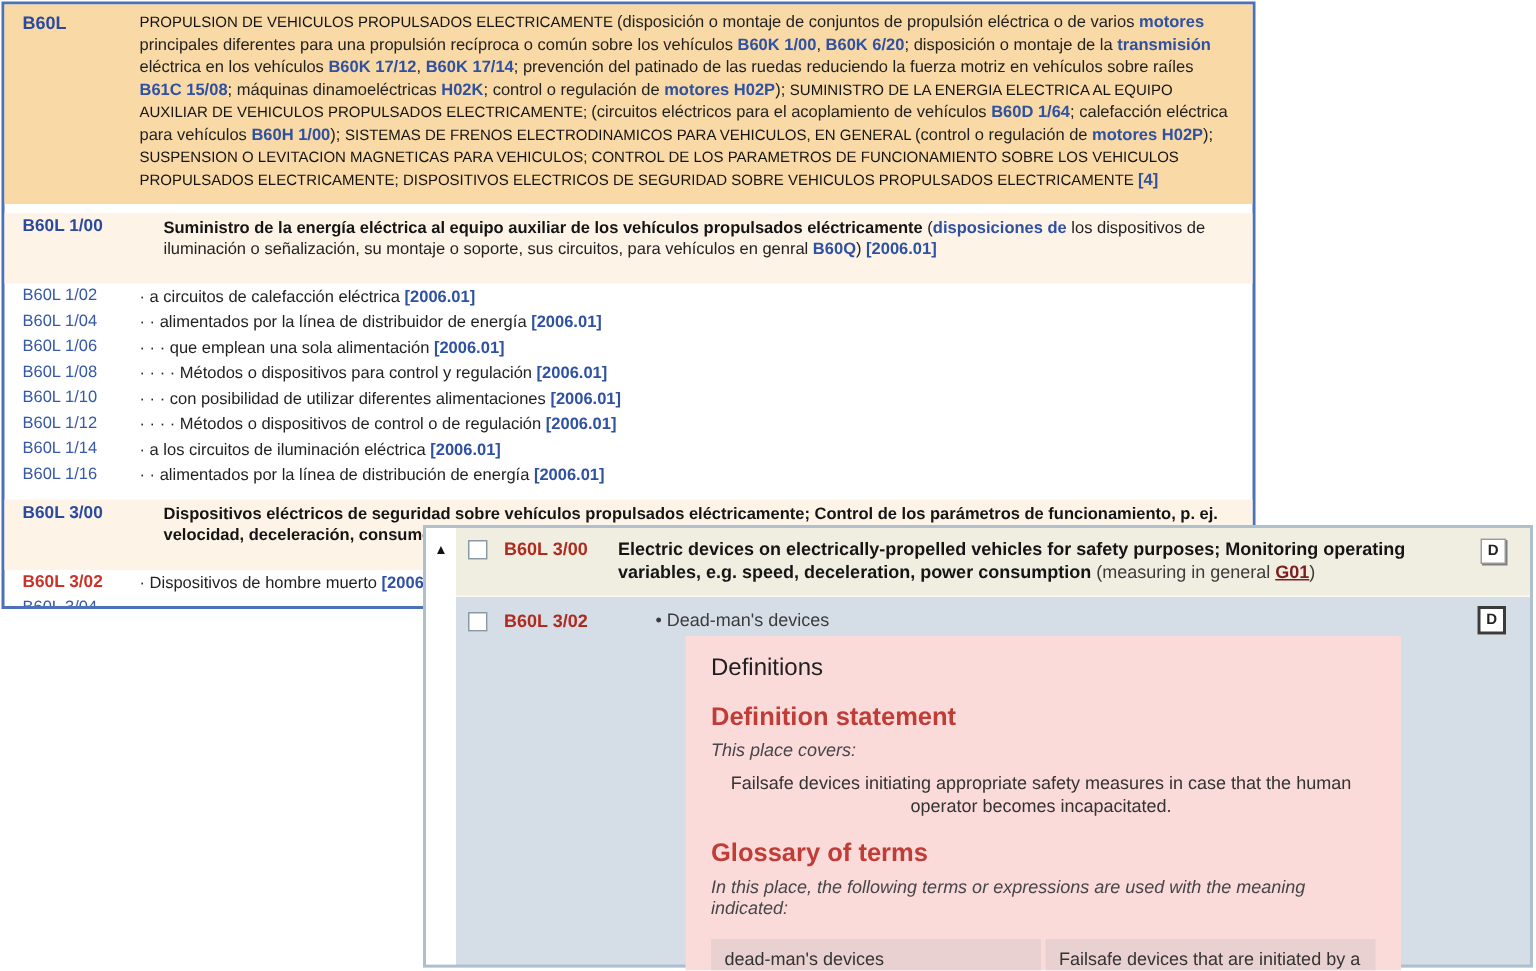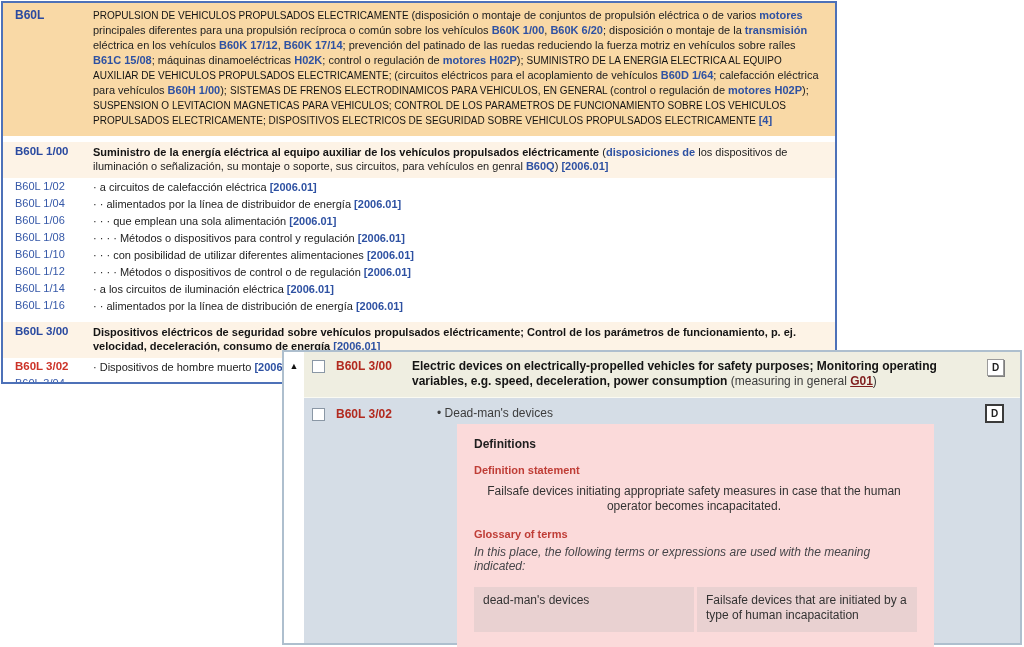--- a/index.html
+++ b/index.html
@@ -9,21 +9,21 @@
   
   .top-panel{position:absolute;left:1px;top:1px;width:836px;box-sizing:border-box;
     border:2px solid #4d71b8;background:#fff;}
   .hdr-row{display:flex;background:#f9d9a6;padding:5px 0 8px;}
   .hdr-row .codecol{flex:none;width:78px;padding-left:12px;font-size:12px;font-weight:bold;color:#2a4aa0;}
   .hdr-row .desc{flex:1;padding-right:10px;font-size:11px;line-height:15px;color:#222;}
   .gap6{height:6px;} .gap8{height:8px;}
   .row{display:flex;padding:1.5px 0;}
   .row .codecol{flex:none;width:78px;padding-left:12px;font-size:11px;color:#3558a8;}
   .row .desc{flex:1;padding-right:8px;font-size:11px;line-height:14px;color:#222;}
-  .row.hl{background:#fdf3e6;padding:3px 0 5px;}
+  .row.hl{background:#fdf3e6;padding:3px 0 16px;gap:16px;}
   .row .codecol.navy{font-weight:bold;color:#2a4aa0;font-size:11.5px;}
   .row .codecol.red{font-weight:bold;color:#cc3328;font-size:11.5px;}
   .row-partial{height:4px;overflow:hidden;}
   .seg-caps{font-weight:normal;font-size:10px;color:#141414;}
   .seg-b{font-weight:bold;color:#141414;}
   .seg-ref{color:#2e51a2;font-weight:bold;cursor:pointer;}
   .seg-redlink{color:#7f1d1d;font-weight:bold;text-decoration:underline;cursor:pointer;}
   .seg-plain{color:#3c3c3c;}
 
   
@@ -39,22 +39,22 @@
   .bp-code{flex:none;width:76px;margin-left:11px;font-size:12px;font-weight:bold;color:#b22a1f;cursor:pointer;}
   .bp-title{width:552px;font-size:12px;line-height:15px;color:#3c3c3c;}
   .bp-sub-text{width:552px;font-size:12px;line-height:15px;color:#3c3c3c;padding-left:25px;box-sizing:border-box;}
   .d-btn{flex:none;margin-left:auto;margin-right:16px;width:17px;height:17px;padding:0;
     background:#fff;border:1px solid #9b9b9b;box-shadow:1px 1px 0 #7e7e7e;
     font-family:"Liberation Sans",sans-serif;font-size:10px;font-weight:bold;color:#222;
     line-height:15px;text-align:center;cursor:pointer;}
   .d-btn.pressed{border:2px solid #3b3b3b;box-shadow:none;width:19px;height:19px;}
   .def-box{position:absolute;left:173px;top:72px;width:477px;box-sizing:border-box;
     background:#fbdada;padding:13px 17px 20px;}
-  .def-title{font-size:12px;font-weight:bold;color:#1f1f1f;margin-bottom:13px;}
-  .def-h{font-size:11px;font-weight:bold;color:#bf3d36;margin:0 0 5px;}
+  .def-title{font-size:16px;font-weight:normal;color:#1f1f1f;margin-bottom:13px;}
+  .def-h{font-size:17px;font-weight:bold;color:#bf3d36;margin:0 0 5px;}
   .def-i{font-size:12px;font-style:italic;color:#46464a;margin-bottom:6px;}
   .def-p{font-size:12px;line-height:15px;color:#333;margin:8px 0 14px;max-width:440px;text-align:center;}
   .gloss-table{display:flex;gap:3px;margin-top:14px;}
   .gloss-cell{flex:1;background:#e9d1d1;padding:6px 9px 9px;font-size:12px;line-height:15px;color:#333;}
 </style>
 </head>
 <body>
 
 <div class="page">
 
@@ -137,20 +137,21 @@
       <input type="checkbox" class="cb" style="">
       <span class="bp-code">B60L 3/02</span>
       <div class="bp-sub-text"><span class="seg-plain">• Dead-man's devices</span></div>
       <button class="d-btn pressed">D</button>
     </div>
 
     <div class="def-box">
       <div class="def-title">Definitions</div>
 
       <div class="def-h">Definition statement</div>
+      <div class="def-i">This place covers:</div>
       <p class="def-p">Failsafe devices initiating appropriate safety measures in case that the human operator becomes incapacitated.</p>
 
       <div class="def-h">Glossary of terms</div>
       <div class="def-i">In this place, the following terms or expressions are used with the meaning indicated:</div>
 
       <div class="gloss-table">
         <div class="gloss-cell">dead-man's devices</div>
         <div class="gloss-cell">Failsafe devices that are initiated by a type of human incapacitation</div>
       </div>
     </div>

